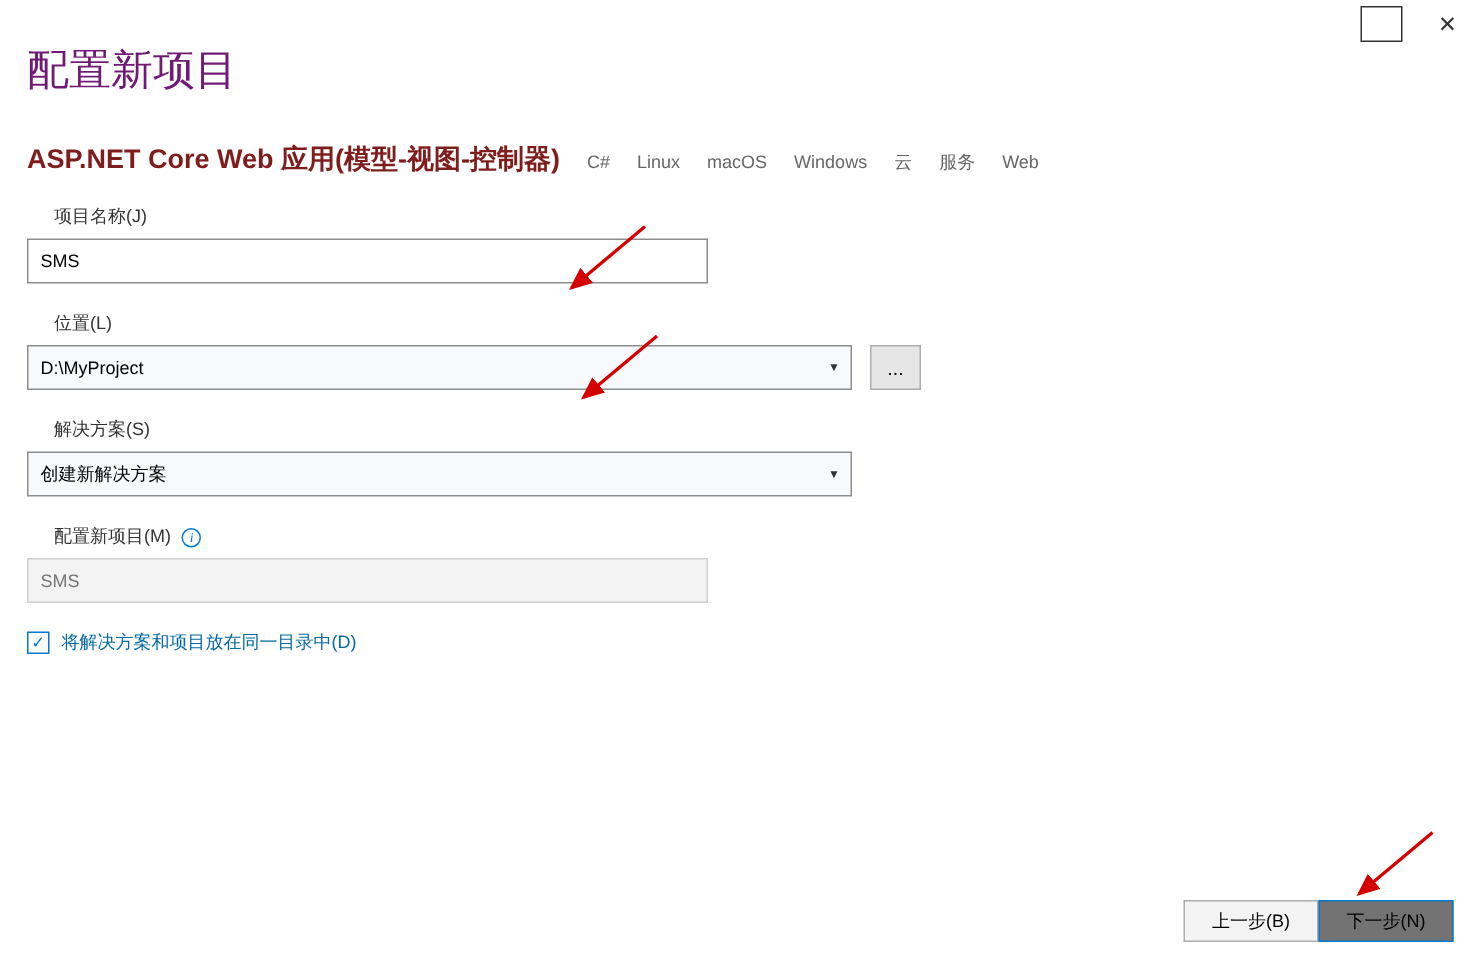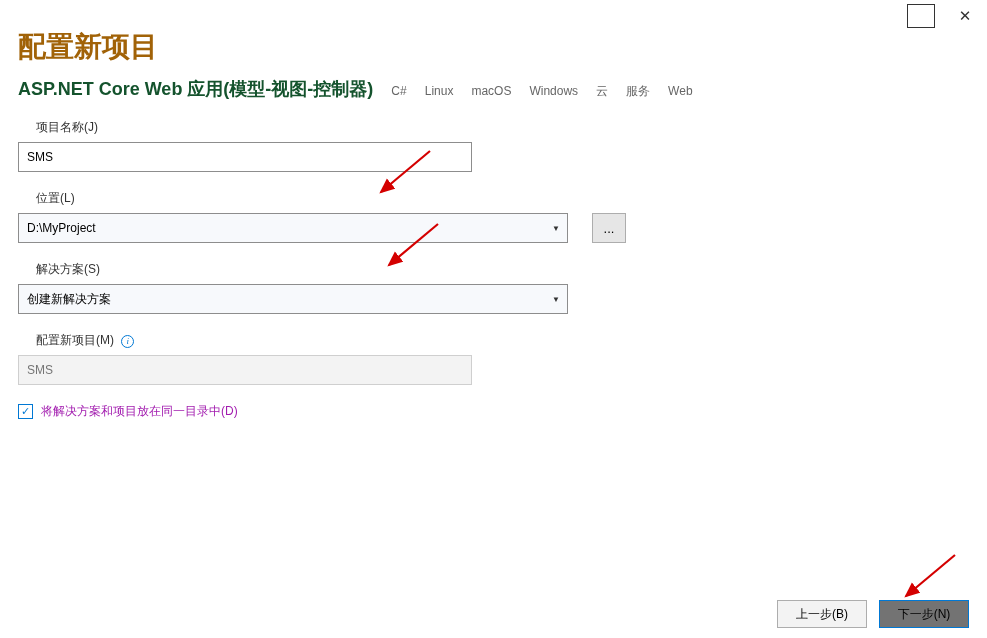--- a/index.html
+++ b/index.html
@@ -42,35 +42,35 @@
     .close-icon::before {
       content: "✕";
       font-size: 15px;
       color: #333;
     }
     .content {
       padding: 28px 18px 0 18px;
     }
     h1 {
       font-size: 28px;
-      font-weight: bold;
-      color: #a16207;
-      margin-bottom: 11px;
+      font-weight: normal;
+      color: #701a75;
+      margin-bottom: 28px;
     }
     .project-type-row {
       display: flex;
       align-items: baseline;
       gap: 18px;
       margin-bottom: 18px;
       flex-wrap: wrap;
     }
     .project-type-title {
       font-size: 18px;
       font-weight: 600;
-      color: #14532d;
+      color: #7f1d1d;
     }
     .tag {
       font-size: 12px;
       color: #666;
     }
     .form-group {
       margin-bottom: 18px;
     }
     .form-label {
       display: block;
@@ -103,21 +103,21 @@
       background: #ffffff;
     }
     .text-input.disabled {
       background: #f3f3f3;
       color: #b0b0b0;
       border-color: #cfcfcf;
     }
     .select-row {
       display: flex;
       align-items: center;
-      gap: 24px;
+      gap: 12px;
     }
     .select-wrap {
       position: relative;
       width: 550px;
     }
     .select-input {
       width: 100%;
       height: 30px;
       border: 1px solid #8d8d8d;
       padding: 4px 24px 4px 8px;
@@ -160,29 +160,28 @@
       border: 1px solid #0078d4;
       display: flex;
       align-items: center;
       justify-content: center;
       cursor: pointer;
       color: #0078d4;
       font-size: 11px;
     }
     .checkbox-label {
       font-size: 12px;
-      color: #a21caf;
+      color: #0369a1;
       cursor: pointer;
     }
     .footer {
       position: absolute;
       bottom: 10px;
       right: 18px;
       display: flex;
-      gap: 12px;
     }
     .nav-btn {
       width: 90px;
       height: 28px;
       border: 1px solid #adadad;
       background: #f3f3f3;
       cursor: pointer;
       font-size: 12px;
       font-family: inherit;
     }

